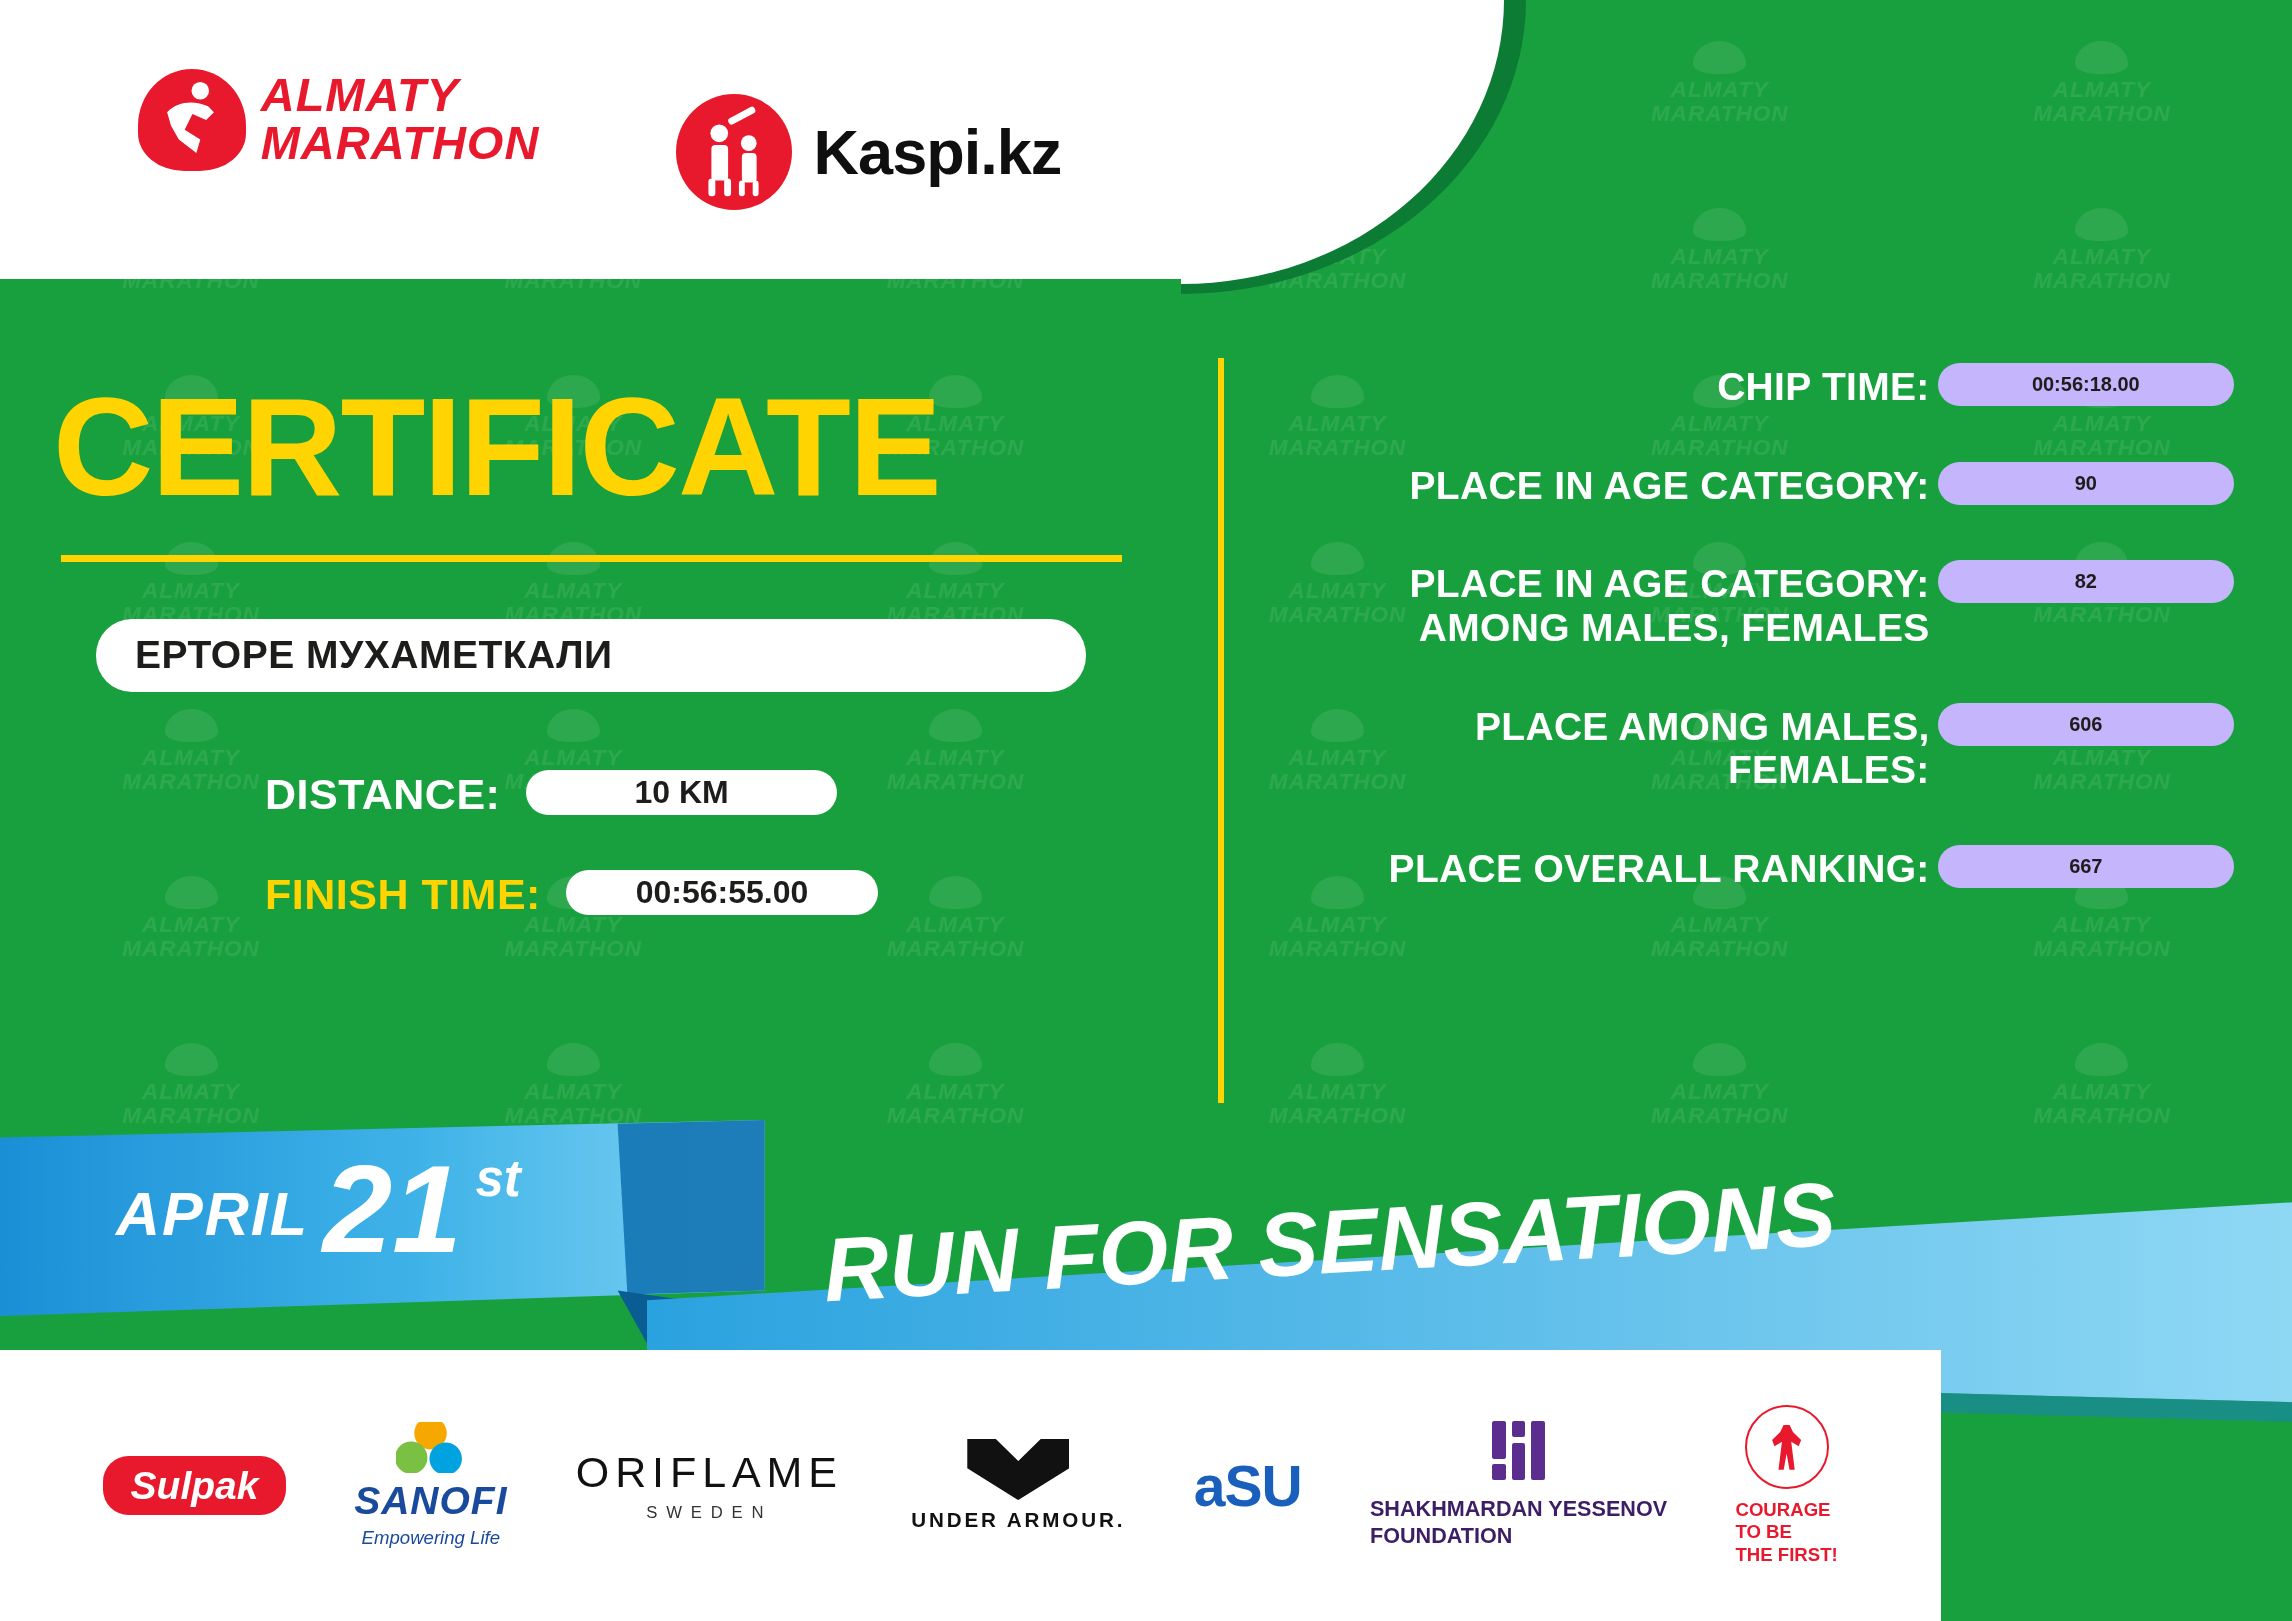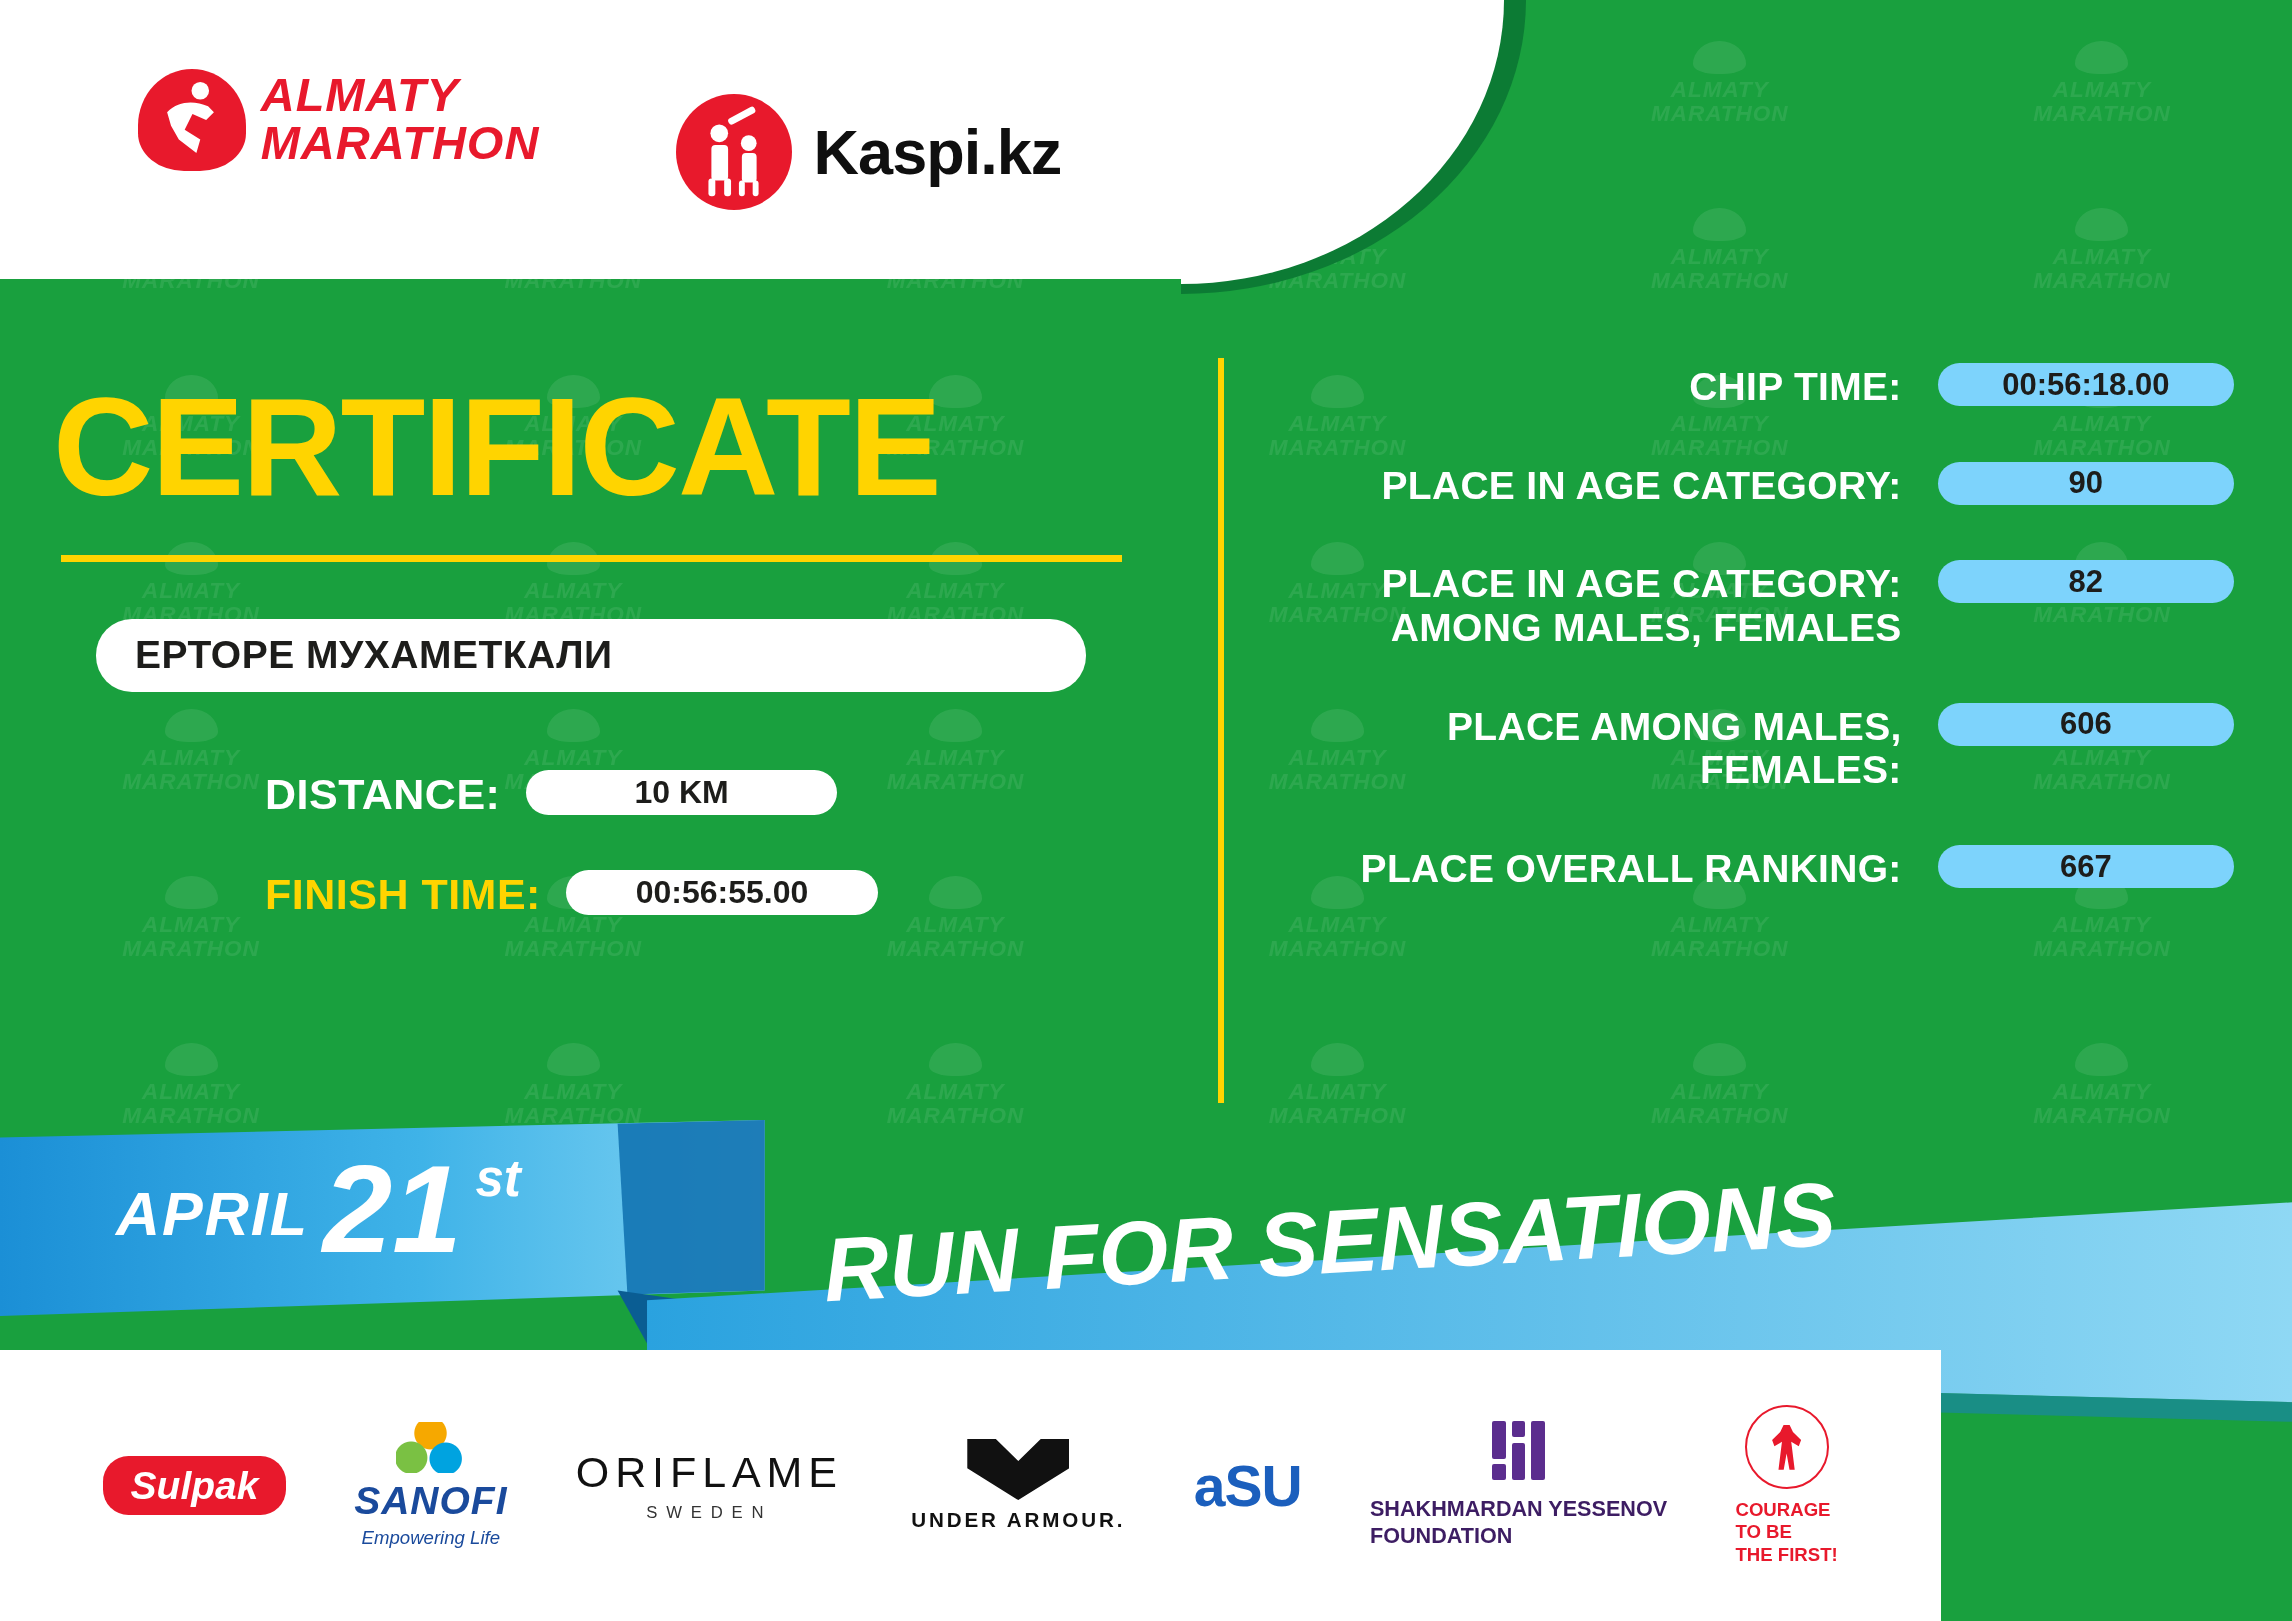--- a/index.html
+++ b/index.html
@@ -184,30 +184,30 @@
     display:flex;align-items:flex-start;
     justify-content:flex-end;
     margin-bottom:53px;
   }
   .stat .slbl{
     color:#ffffff;
     font-size:39px;font-weight:bold;
     text-align:right;
     line-height:1.12;
     letter-spacing:0.3px;
-    margin-right:36px;
+    margin-right:8px;
     padding-top:2px;
     flex:1 1 auto;
   }
   .stat .spill{
     flex:0 0 auto;
-    background:#7dd3fc;border-radius:21.6px;
+    background:#c4b5fd;border-radius:21.6px;
     height:43px;min-width:265px;
     display:flex;align-items:center;justify-content:center;
-    font-size:31px;font-weight:bold;color:#1d1d1b;
+    font-size:20px;font-weight:bold;color:#1d1d1b;
     padding:0 15.7px;
   }
   
   .ribbon-wrap{
     position:absolute;left:0;top:1108px;
     width:2293px;height:314px;
     z-index:7;
     pointer-events:none;
   }
   .ribbon-text-date{

